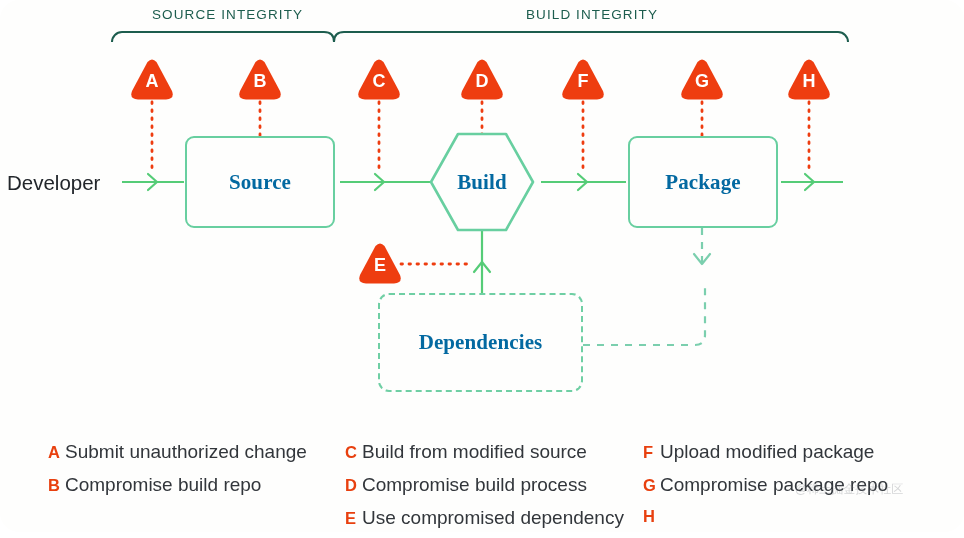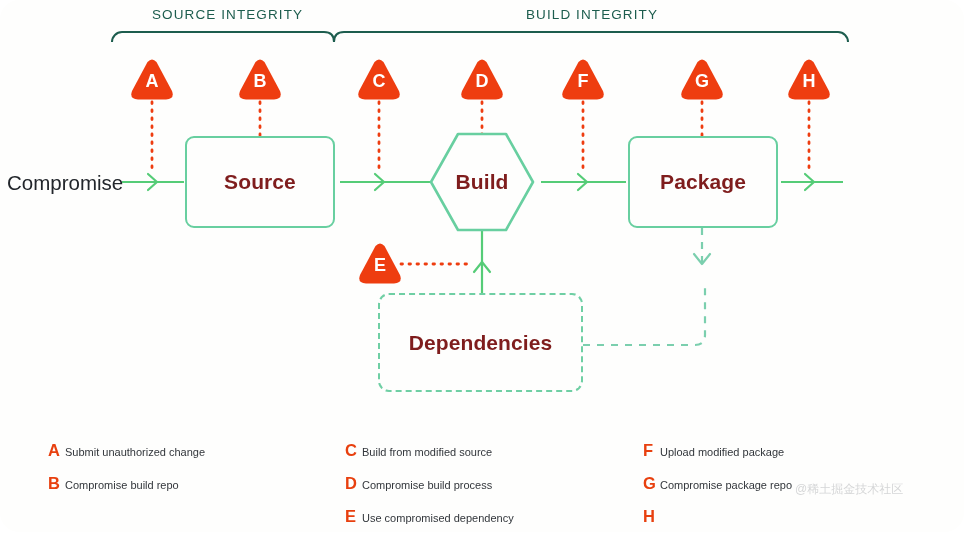--- a/index.html
+++ b/index.html
@@ -43,22 +43,23 @@
   }
   .node-box.dashed {
     border-style: dashed;
     border-width: 2.4px;
     border-color: #6fcfa4;
     border-radius: 11px;
   }
   .node-label {
     font-size: 21px;
     font-weight: 700;
-    color: #7f1d1d;
+    color: #0369a1;
     letter-spacing: .1px;
+    font-family: Liberation Serif, serif;
   }
 
   
   .hexwrap {
     position: absolute;
   }
   .hexwrap svg { display: block; }
   .hexwrap .node-label {
     position: absolute;
     left: 0; right: 0;
@@ -115,21 +116,21 @@
   }
   .legend-key {
     color: #e8400f;
     font-weight: 700;
     font-size: 16.5px;
     width: 17px;
     flex: 0 0 17px;
   }
   .legend-text {
     color: #32363b;
-    font-size: 11px;
+    font-size: 19px;
     font-weight: 400;
   }
 
   
   .watermark {
     position: absolute;
     color: rgba(120,124,130,.30);
     font-size: 12px;
     white-space: nowrap;
     user-select: none;
@@ -178,21 +179,21 @@
     <g stroke="#7bcfae" stroke-width="2.2" fill="none" stroke-dasharray="7 7">
       <line x1="702" y1="228" x2="702" y2="266"></line>
       <path d="M 583,345 L 695,345 Q 705,345 705,335 L 705,286"></path>
     </g>
     <polyline points="694,254 702,264 710,254" fill="none" stroke="#7bcfae" stroke-width="2.2" stroke-linecap="round" stroke-linejoin="round"></polyline>
   </svg>
 
   <div class="bracket-label" style="left:152px; top:7px;">SOURCE INTEGRITY</div>
   <div class="bracket-label" style="left:526px; top:7px;">BUILD INTEGRITY</div>
 
-  <div class="role-text" style="left:7px; top:171px;">Compromise</div>
+  <div class="role-text" style="left:7px; top:171px;">Developer</div>
 
   <div class="node-box" style="left:185px; top:136px; width:150px; height:92px;">
     <span class="node-label">Source</span>
   </div>
 
   <div class="hexwrap" style="left:428px; top:131px; width:108px; height:102px;">
     <svg width="108" height="102" viewBox="0 0 108 102">
       <path d="M 30,3 L 78,3 L 105,51 L 78,99 L 30,99 L 3,51 Z" fill="#fefefd" stroke="#68cfa0" stroke-width="2.6" stroke-linejoin="round"></path>
     </svg>
     <span class="node-label">Build</span>

